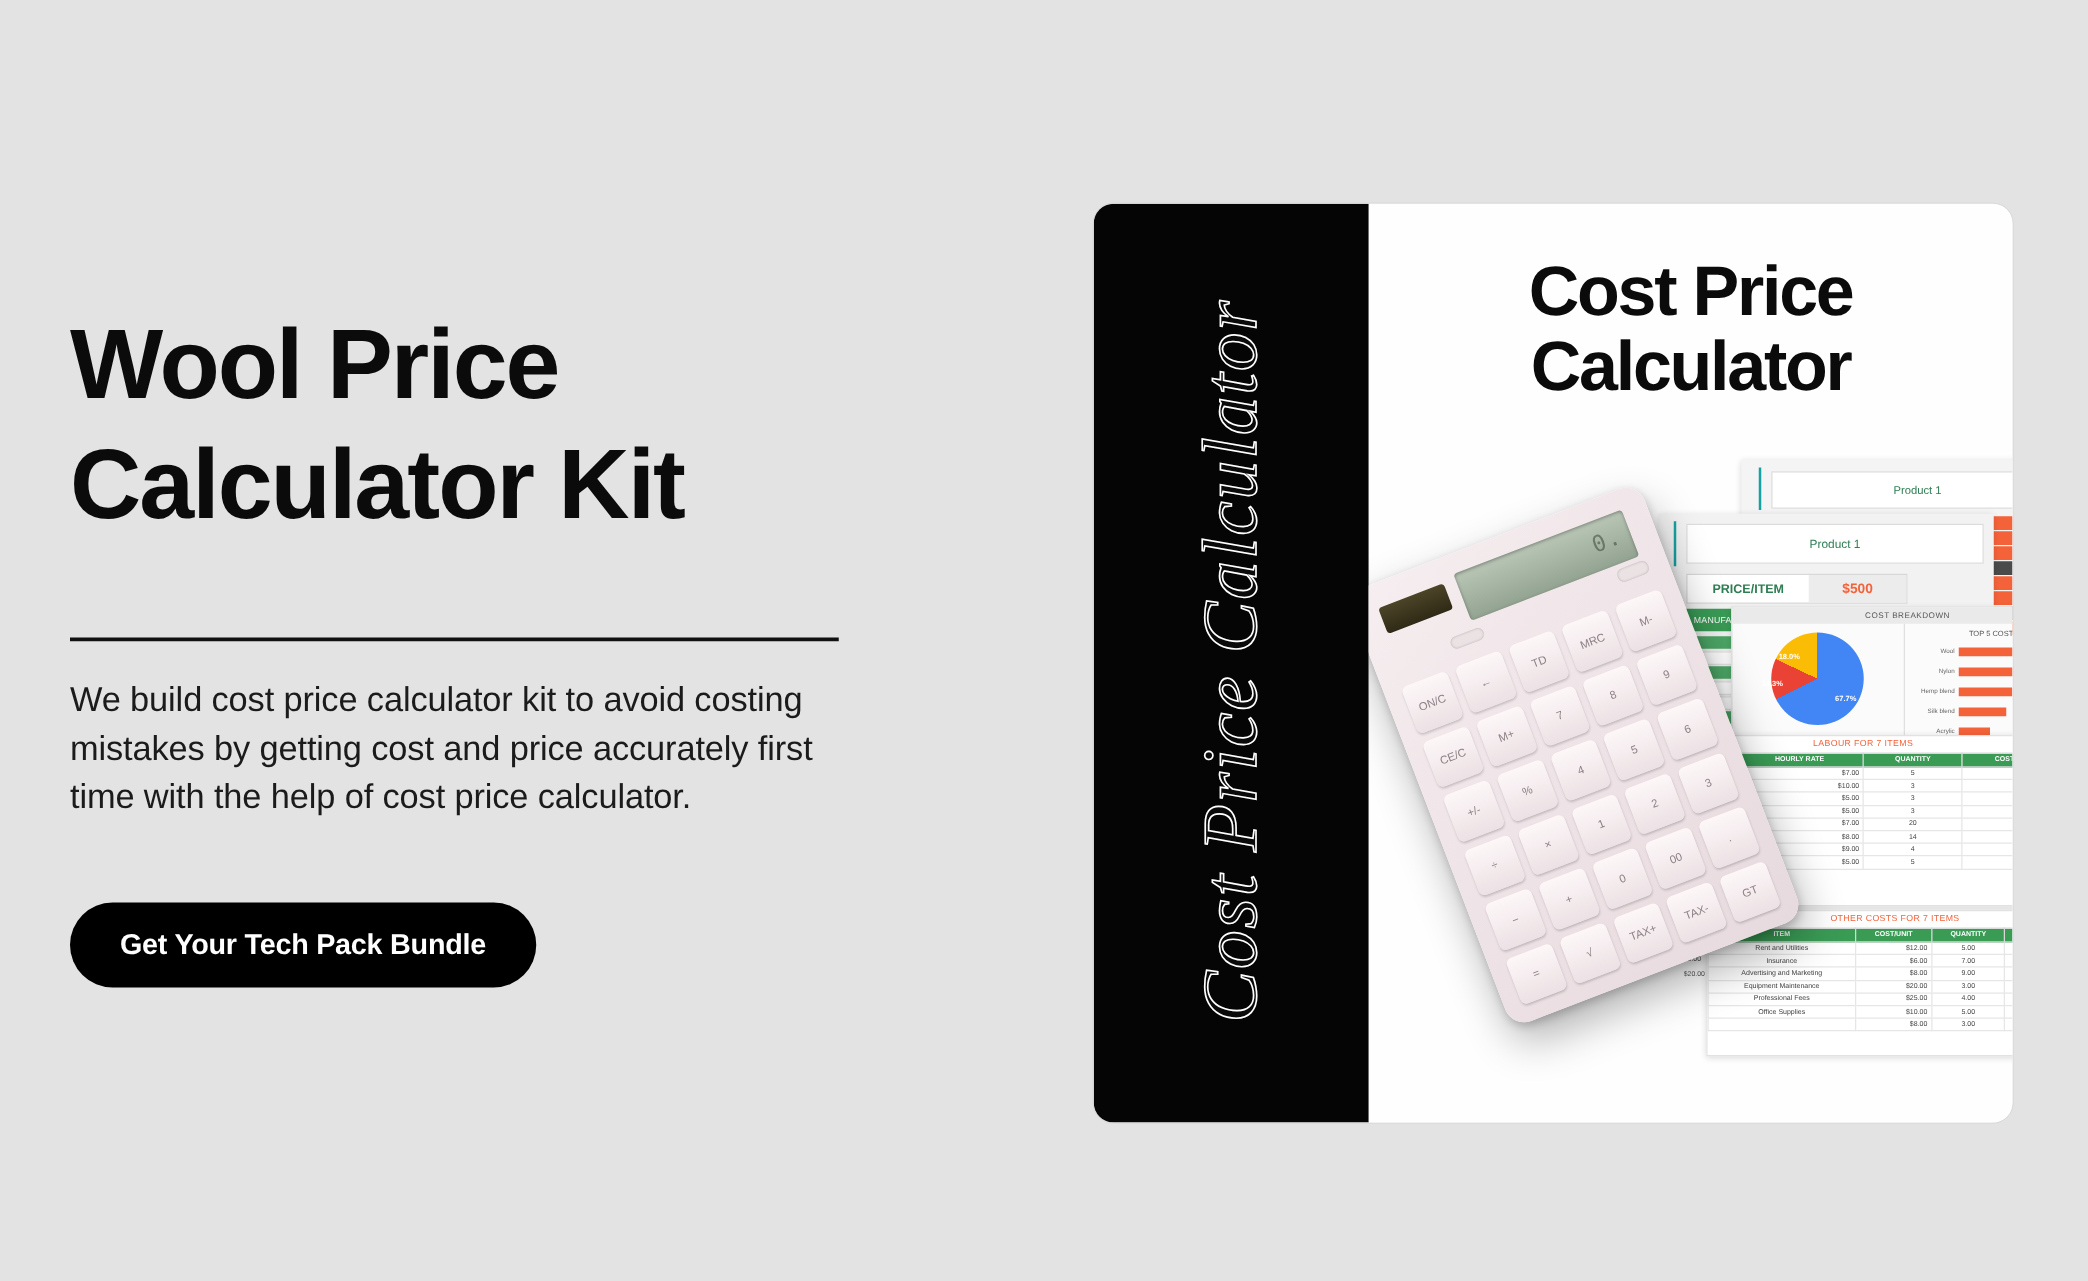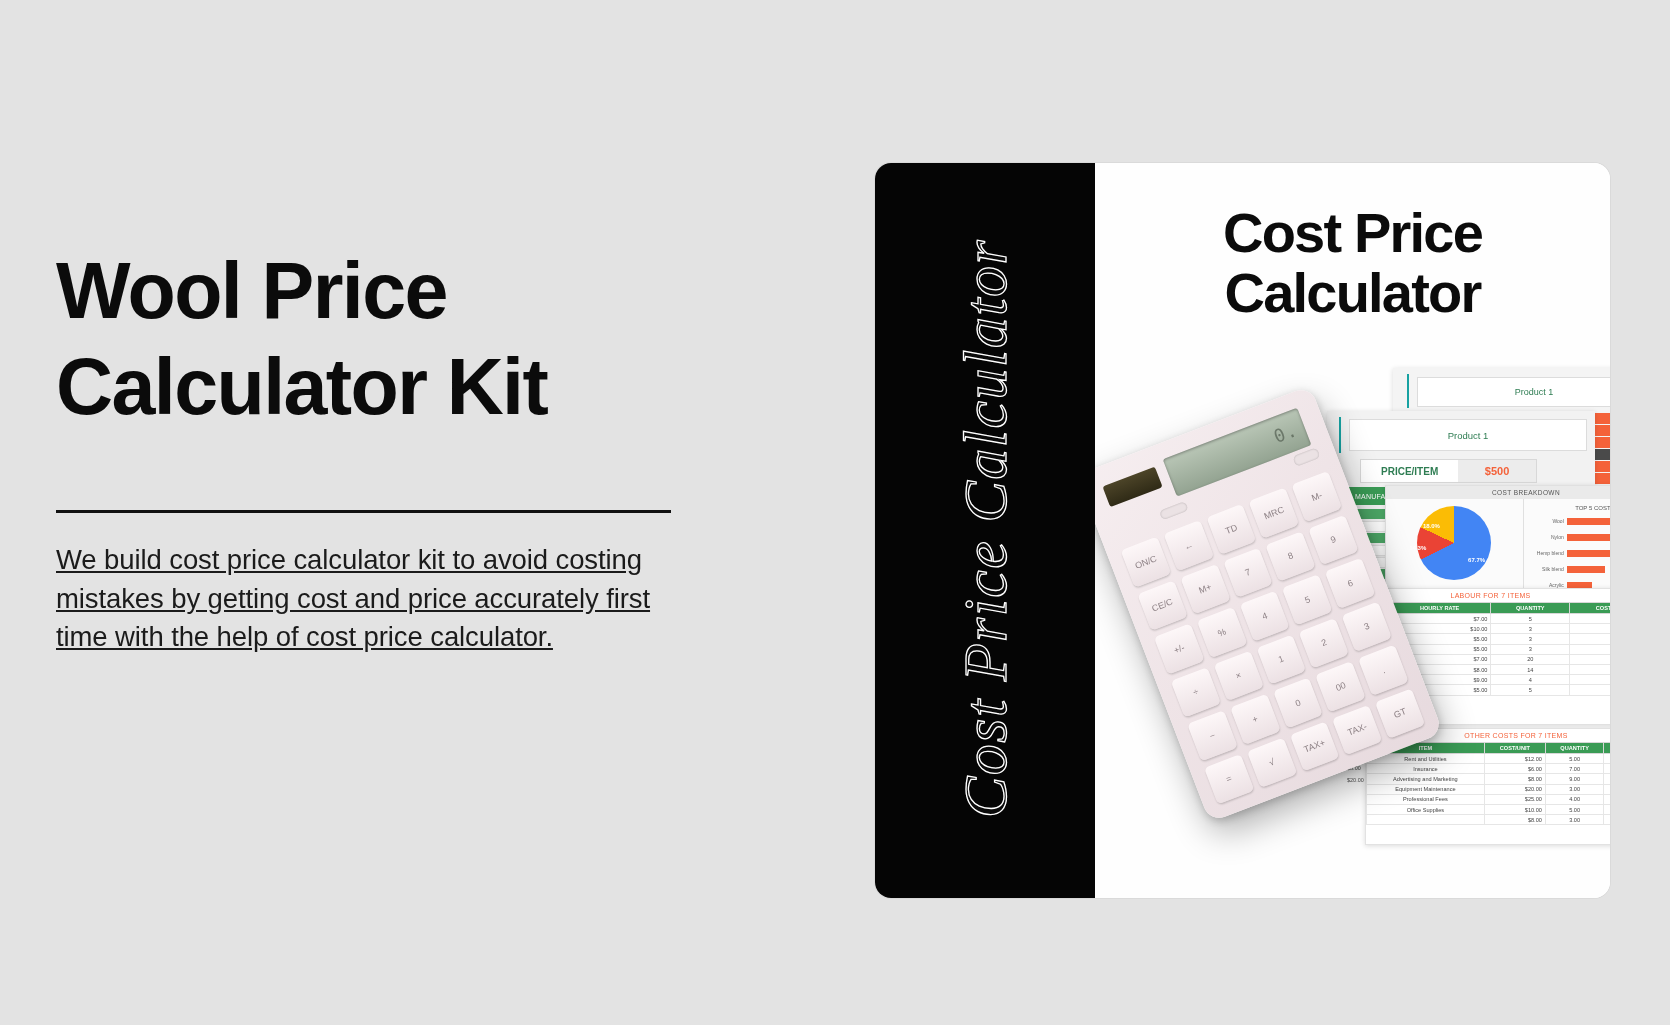--- a/index.html
+++ b/index.html
@@ -29,21 +29,20 @@
   .rule{
     width:615px;height:3px;background:#111;margin-top:74px;
   }
   .para{
     margin:28px 0 12px 0;
     font-size:27.5px;
     line-height:1.41;
     color:#1b1b1b;
     max-width:648px;
     letter-spacing:-0.1px;
-    text-decoration:underline;
   }
   .cta{
     display:inline-block;
     margin-top:53px;
     background:#000;
     color:#fff;
     border:none;
     border-radius:40px;
     padding:20px 40px 21px 40px;
     font-size:23px;
@@ -129,21 +128,21 @@
   
   .sheetB{left:232px;top:248px;width:268px;height:215px;background:#f2f2f2;}
   .sheetB .accent{position:absolute;left:12px;top:6px;width:2px;height:36px;background:#17a2a2;}
   .sheetB .titlebox{
     position:absolute;left:22px;top:8px;width:236px;height:30px;
     background:#fff;border:1px solid #dcdcdc;
     display:flex;align-items:center;justify-content:center;
     color:#2f7d53;font-size:9.5px;
   }
   .sheetB .priceRow{
-    position:absolute;left:33px;top:48px;width:175px;height:22px;
+    position:absolute;left:22px;top:48px;width:175px;height:22px;
     display:flex;border:1px solid #d8d8d8;background:#fff;
   }
   .sheetB .priceRow .lbl{flex:1;display:flex;align-items:center;justify-content:center;
     color:#2f7d53;font-size:10px;font-weight:bold;}
   .sheetB .priceRow .val{flex:.8;display:flex;align-items:center;justify-content:center;
     background:#ececec;color:#f4623a;font-size:11px;font-weight:bold;}
   .sheetB .manuRow{
     position:absolute;left:22px;top:76px;width:175px;height:18px;display:flex;}
   .sheetB .manuRow .lbl{flex:1.3;background:#3a9b55;color:#fff;display:flex;align-items:center;
     padding-left:6px;font-size:7px;letter-spacing:.2px;}
@@ -226,20 +225,21 @@
 </style>
 </head>
 <body>
 
 <div class="stage">
 
   <div class="left">
     <h1 class="headline">Wool Price Calculator Kit</h1>
     <div class="rule"></div>
     <p class="para">We build cost price calculator kit to avoid costing mistakes by getting cost and price accurately first time with the help of cost price calculator.</p>
+    <button class="cta">Get Your Tech Pack Bundle</button>
   </div>
 
   <div class="card">
 
     <div class="card-black">
       <div class="vertical-title">Cost Price Calculator</div>
     </div>
 
     <div class="card-white">
       <div class="card-heading">Cost Price Calculator</div>

